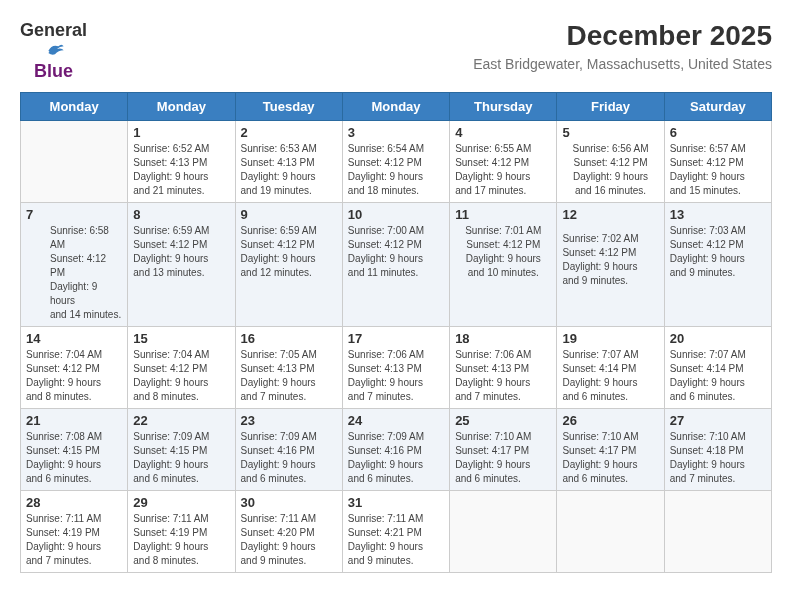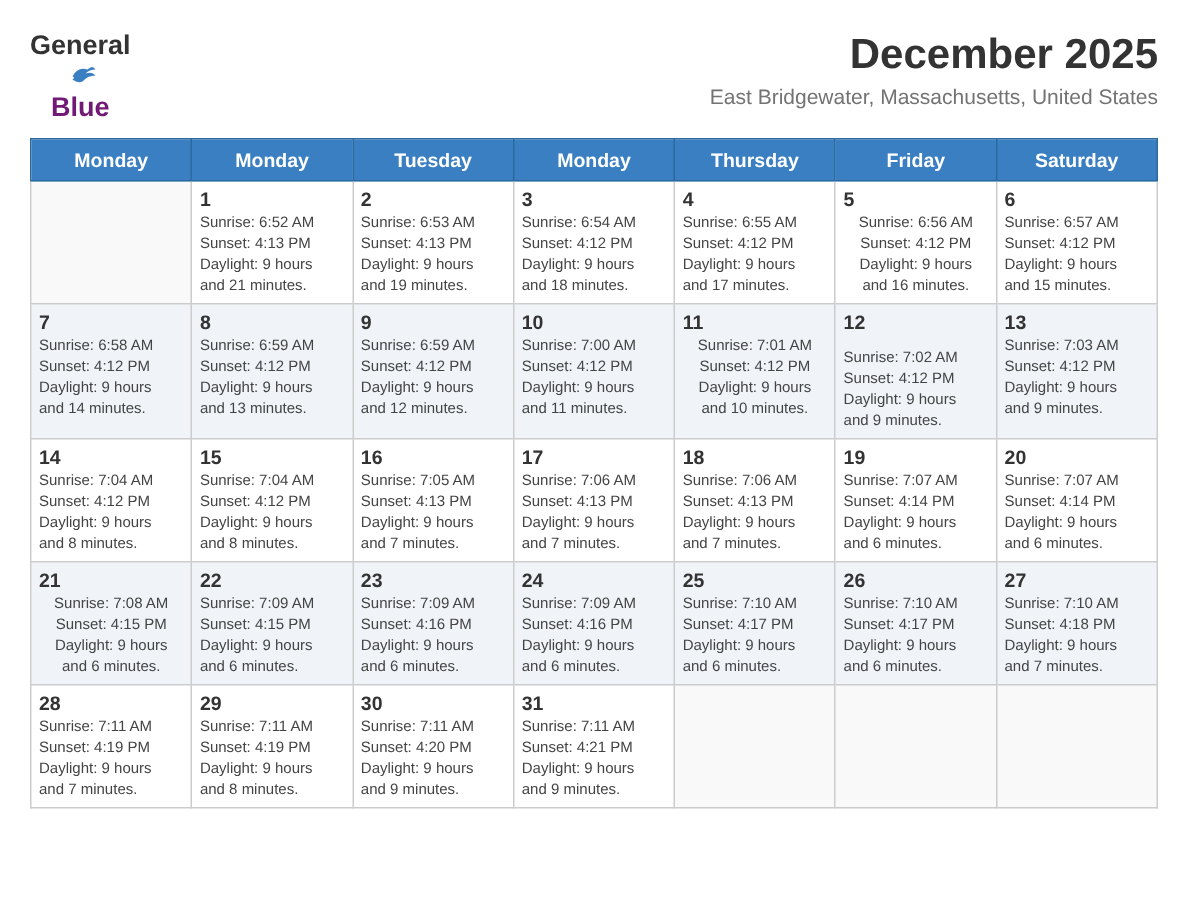--- a/index.html
+++ b/index.html
@@ -168,21 +168,21 @@
           <div class="day-number">6</div>
           <div class="day-info" style="white-space: pre-line;">Sunrise: 6:57 AM
 Sunset: 4:12 PM
 Daylight: 9 hours
 and 15 minutes.</div>
         </td>
       </tr>
       <tr class="row-shaded">
         <td>
           <div class="day-number">7</div>
-          <div class="day-info" style="white-space: pre-line;">Sunrise: 6:58 AM
+          <div class="day-info" style="white-space: pre-line; margin-left: 24px;">Sunrise: 6:58 AM
 Sunset: 4:12 PM
 Daylight: 9 hours
 and 14 minutes.</div>
         </td>
         <td>
           <div class="day-number">8</div>
           <div class="day-info" style="white-space: pre-line;">Sunrise: 6:59 AM
 Sunset: 4:12 PM
 Daylight: 9 hours
 and 13 minutes.</div>
@@ -270,21 +270,21 @@
           <div class="day-number">20</div>
           <div class="day-info" style="white-space: pre-line;">Sunrise: 7:07 AM
 Sunset: 4:14 PM
 Daylight: 9 hours
 and 6 minutes.</div>
         </td>
       </tr>
       <tr class="row-shaded">
         <td>
           <div class="day-number">21</div>
-          <div class="day-info" style="white-space: pre-line; text-align: center;">Sunrise: 7:08 AM
+          <div class="day-info" style="white-space: pre-line;">Sunrise: 7:08 AM
 Sunset: 4:15 PM
 Daylight: 9 hours
 and 6 minutes.</div>
         </td>
         <td>
           <div class="day-number">22</div>
           <div class="day-info" style="white-space: pre-line;">Sunrise: 7:09 AM
 Sunset: 4:15 PM
 Daylight: 9 hours
 and 6 minutes.</div>

